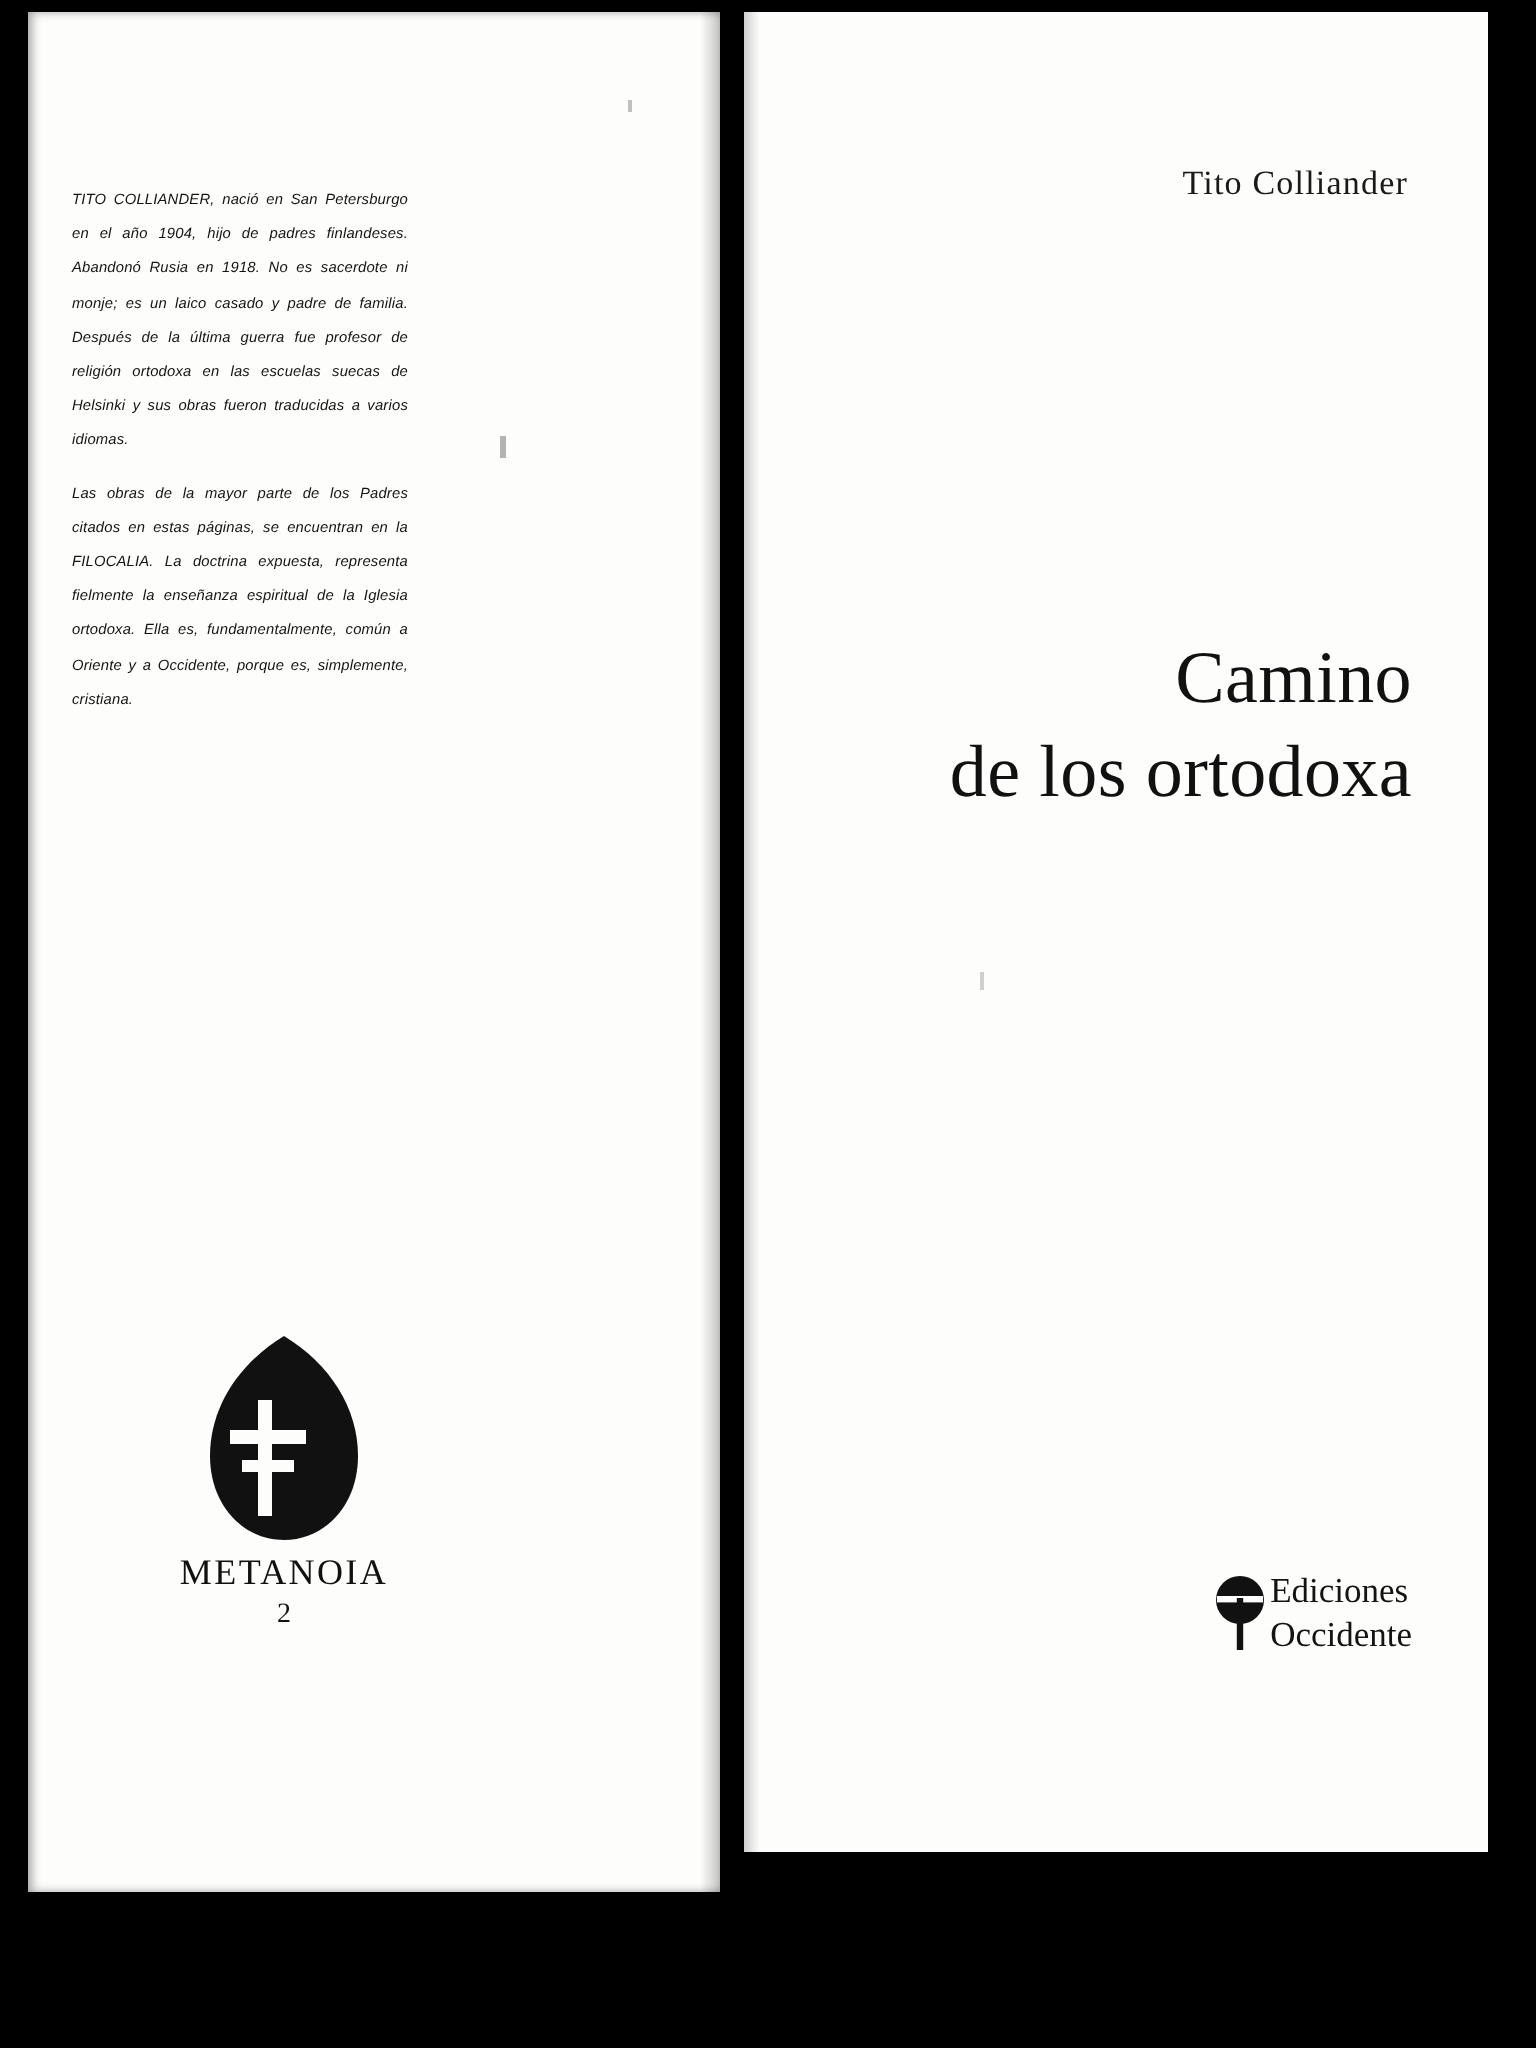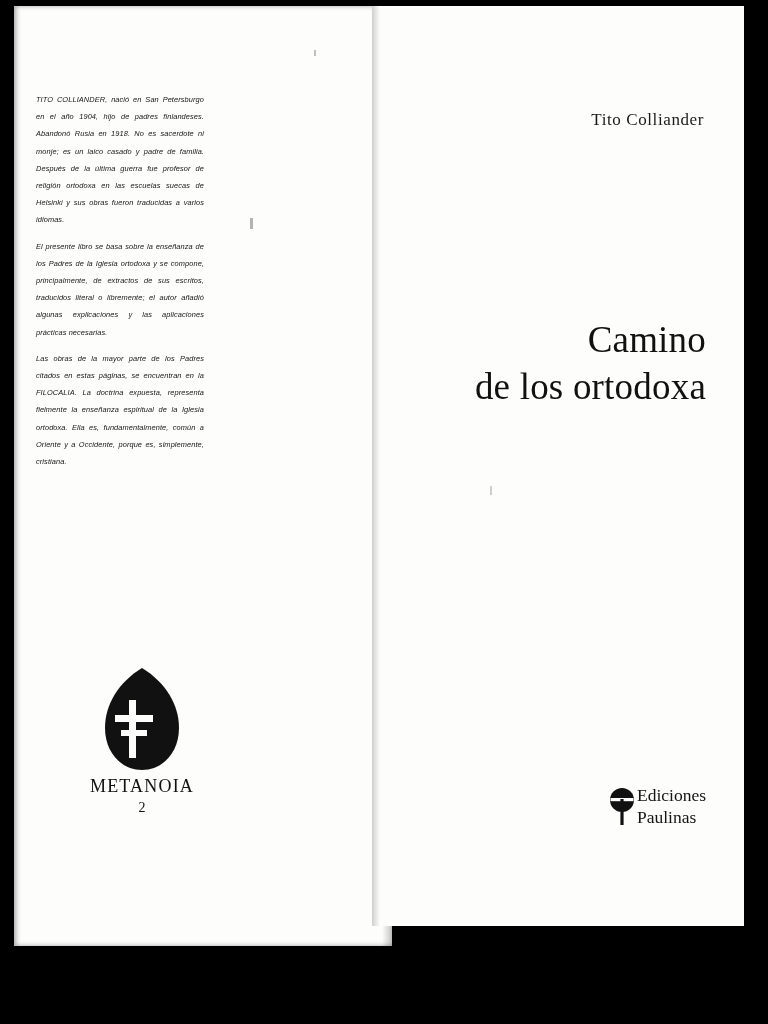--- a/index.html
+++ b/index.html
@@ -27,21 +27,20 @@
   .page {
     position: absolute;
     background: #fdfdfb;
   }
   #left-page {
     left: 14px;
     top: 6px;
     width: 346px;
     height: 940px;
     box-shadow: 2px 0 5px rgba(0,0,0,0.35) inset;
-    padding-left: 32px;
   }
   #right-page {
     left: 372px;
     top: 6px;
     width: 372px;
     height: 920px;
   }
 
   
   #left-page:after {
@@ -103,21 +102,21 @@
     font-family: "Liberation Serif", serif;
     font-size: 14px;
     color: #111;
     margin-top: 3px;
   }
 
   
   #author {
     position: absolute;
     right: 40px;
-    top: 104px;
+    top: 76px;
     font-size: 17px;
     letter-spacing: 0.6px;
     color: #1a1a1a;
     white-space: nowrap;
   }
   #title {
     position: absolute;
     right: 38px;
     top: 310px;
     text-align: right;
@@ -156,21 +155,20 @@
 </style>
 </head>
 <body>
 
 <div id="scan">
 
   <div class="page" id="left-page">
 
     <div id="blurb">
       <p>TITO COLLIANDER, nació en San Petersburgo en el año 1904, hijo de padres finlandeses. Abandonó Rusia en 1918. No es sacerdote ni monje; es un laico casado y padre de familia. Después de la última guerra fue profesor de religión ortodoxa en las escuelas suecas de Helsinki y sus obras fueron traducidas a varios idiomas.</p>
-      <p>El presente libro se basa sobre la enseñanza de los Padres de la Iglesia ortodoxa y se compone, principalmente, de extractos de sus escritos, traducidos literal o libremente; el autor añadió algunas explicaciones y las aplicaciones prácticas necesarias.</p>
       <p>Las obras de la mayor parte de los Padres citados en estas páginas, se encuentran en la FILOCALIA. La doctrina expuesta, representa fielmente la enseñanza espiritual de la Iglesia ortodoxa. Ella es, fundamentalmente, común a Oriente y a Occidente, porque es, simplemente, cristiana.</p>
     </div>
 
     <div id="logo-block">
       <div id="logo-mark">
         <svg viewBox="0 0 86 108" width="86" height="108" aria-hidden="true">
 
           <path d="M43 2 C20 16 6 38 6 62 C6 86 22 104 43 104 C64 104 80 86 80 62 C80 38 66 16 43 2 Z" fill="#111111"></path>
 
           <rect x="30" y="34" width="7" height="58" fill="#fdfdfb"></rect>
@@ -198,20 +196,20 @@
     <div id="publisher">
       <div id="pub-mark">
         <svg viewBox="0 0 28 40" width="28" height="40" aria-hidden="true">
           <circle cx="14" cy="14" r="12" fill="#111111"></circle>
           <rect x="2.5" y="12" width="23" height="3.2" fill="#fdfdfb"></rect>
           <rect x="12.4" y="13" width="3.2" height="26" fill="#111111"></rect>
         </svg>
       </div>
       <div id="pub-name">
         <span>Ediciones</span>
-        <span>Paulinas</span>
+        <span>Occidente</span>
       </div>
     </div>
 
     <div class="speck" style="left:118px; top:480px; width:2px; height:9px; background:#cfcfcf;"></div>
   </div>
 
 </div>
 
 </body></html>

